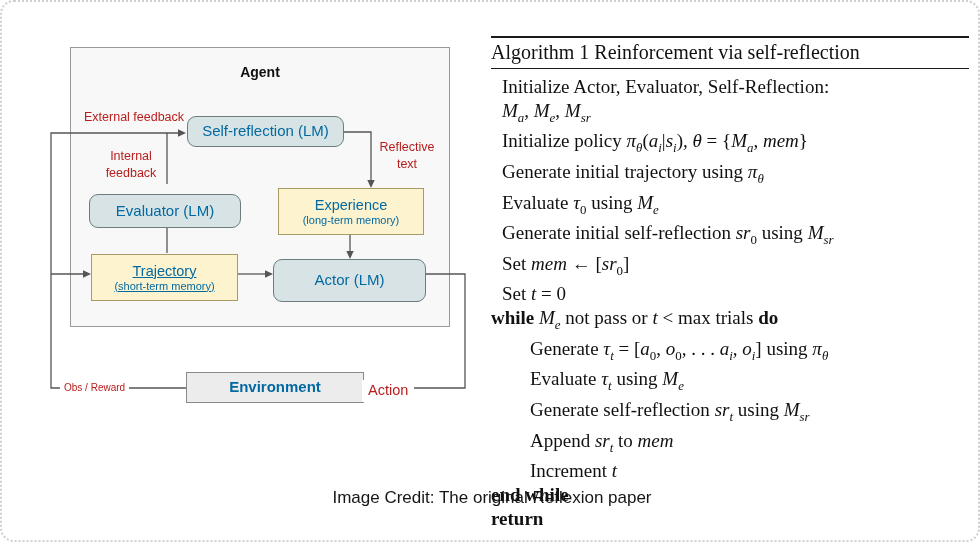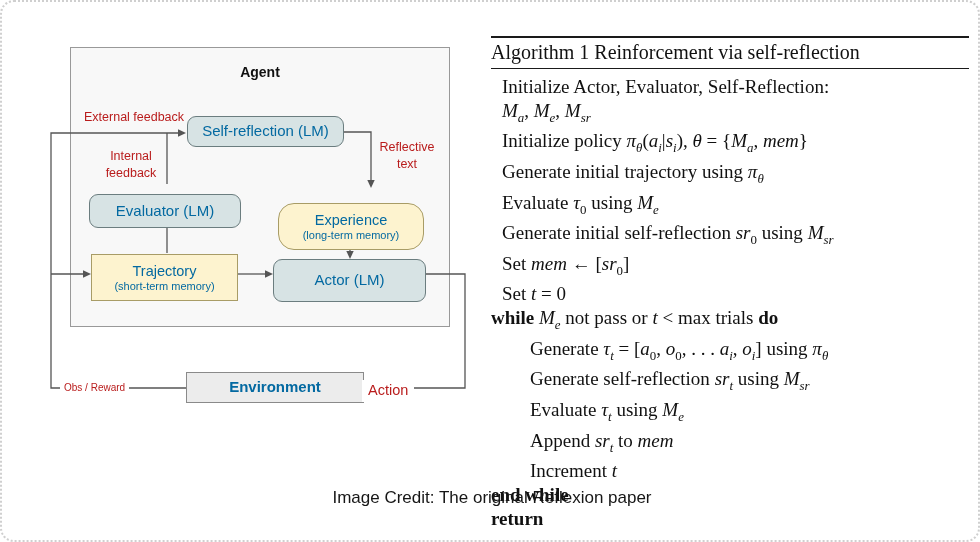--- a/index.html
+++ b/index.html
@@ -21,22 +21,22 @@
   .agent-title{position:absolute;left:68px;top:62px;width:380px;text-align:center;
                font-size:14px;font-weight:bold;color:#111;z-index:3;}
   svg.wires{position:absolute;left:0;top:0;width:480px;height:460px;z-index:2;pointer-events:none;}
   .node{position:absolute;display:flex;flex-direction:column;align-items:center;justify-content:center;
         text-align:center;color:#0369a1;z-index:3;line-height:1.25;}
   .lm{background:var(--lm_box_fill);border:1px solid var(--lm_box_border);border-radius:9px;font-size:15px;}
   .mem{background:var(--memory_box_fill);border:1px solid var(--memory_box_border);font-size:14.5px;}
   .mem .sub-line{font-size:11px;}
   .node-self-reflection{left:185px;top:114px;width:157px;height:31px;}
   .node-evaluator{left:87px;top:180px;width:152px;height:34px;margin-top:12px;}
-  .node-experience{left:276px;top:201px;width:146px;height:47px;border-radius:16px;}
-  .node-trajectory{left:89px;top:252px;width:147px;height:47px;}
+  .node-experience{left:276px;top:186px;width:146px;height:47px;}
+  .node-trajectory{left:89px;top:252px;width:147px;height:47px;text-decoration:underline;}
   .node-actor{left:271px;top:257px;width:153px;height:43px;}
   .node-environment{left:184px;top:370px;width:178px;height:31px;background:var(--environment_fill);
         border:1.5px solid var(--environment_border);font-size:15px;font-weight:bold;}
   .lbl{position:absolute;color:#b91c1c;font-size:12.5px;line-height:1.35;z-index:4;}
   .lbl-external{left:82px;top:107px;}
   .lbl-internal{left:96px;top:146px;width:66px;text-align:center;}
   .lbl-reflective{left:376px;top:137px;width:58px;text-align:center;}
   .lbl-obs{left:58px;top:378px;font-size:10px;background:#fff;padding:1px 4px;}
   .lbl-action{left:360px;top:378px;font-size:14.5px;background:#fff;padding:1px 6px;}
 
@@ -142,22 +142,22 @@
         <div class="alg-line i1"><span class="p-r">Initialize Actor, Evaluator, Self-Reflection:</span></div>
         <div class="alg-line i1"><span class="p-m">M</span><sub class="p-sm">a</sub><span class="p-r">, </span><span class="p-m">M</span><sub class="p-sm">e</sub><span class="p-r">, </span><span class="p-m">M</span><sub class="p-sm">sr</sub></div>
         <div class="alg-line i1"><span class="p-r">Initialize policy </span><span class="p-m">π</span><sub class="p-sm">θ</sub><span class="p-r">(</span><span class="p-m">a</span><sub class="p-sm">i</sub><span class="p-r">|</span><span class="p-m">s</span><sub class="p-sm">i</sub><span class="p-r">), </span><span class="p-m">θ</span><span class="p-r"> = {</span><span class="p-m">M</span><sub class="p-sm">a</sub><span class="p-r">, </span><span class="p-m">mem</span><span class="p-r">}</span></div>
         <div class="alg-line i1"><span class="p-r">Generate initial trajectory using </span><span class="p-m">π</span><sub class="p-sm">θ</sub></div>
         <div class="alg-line i1"><span class="p-r">Evaluate </span><span class="p-m">τ</span><sub class="p-sr">0</sub><span class="p-r"> using </span><span class="p-m">M</span><sub class="p-sm">e</sub></div>
         <div class="alg-line i1"><span class="p-r">Generate initial self-reflection </span><span class="p-m">sr</span><sub class="p-sr">0</sub><span class="p-r"> using </span><span class="p-m">M</span><sub class="p-sm">sr</sub></div>
         <div class="alg-line i1"><span class="p-r">Set </span><span class="p-m">mem</span><span class="p-r"> ← [</span><span class="p-m">sr</span><sub class="p-sr">0</sub><span class="p-r">]</span></div>
         <div class="alg-line i1"><span class="p-r">Set </span><span class="p-m">t</span><span class="p-r"> = 0</span></div>
         <div class="alg-line i0"><span class="p-b">while </span><span class="p-m">M</span><sub class="p-sm">e</sub><span class="p-r"> not pass or </span><span class="p-m">t</span><span class="p-r"> &lt; max trials </span><span class="p-b">do</span></div>
         <div class="alg-line i2"><span class="p-r">Generate </span><span class="p-m">τ</span><sub class="p-sm">t</sub><span class="p-r"> = [</span><span class="p-m">a</span><sub class="p-sr">0</sub><span class="p-r">, </span><span class="p-m">o</span><sub class="p-sr">0</sub><span class="p-r">, . . . </span><span class="p-m">a</span><sub class="p-sm">i</sub><span class="p-r">, </span><span class="p-m">o</span><sub class="p-sm">i</sub><span class="p-r">] using </span><span class="p-m">π</span><sub class="p-sm">θ</sub></div>
+        <div class="alg-line i2"><span class="p-r">Evaluate </span><span class="p-m">τ</span><sub class="p-sm">t</sub><span class="p-r"> using </span><span class="p-m">M</span><sub class="p-sm">e</sub></div>
         <div class="alg-line i2"><span class="p-r">Generate self-reflection </span><span class="p-m">sr</span><sub class="p-sm">t</sub><span class="p-r"> using </span><span class="p-m">M</span><sub class="p-sm">sr</sub></div>
-        <div class="alg-line i2"><span class="p-r">Evaluate </span><span class="p-m">τ</span><sub class="p-sm">t</sub><span class="p-r"> using </span><span class="p-m">M</span><sub class="p-sm">e</sub></div>
         <div class="alg-line i2"><span class="p-r">Append </span><span class="p-m">sr</span><sub class="p-sm">t</sub><span class="p-r"> to </span><span class="p-m">mem</span></div>
         <div class="alg-line i2"><span class="p-r">Increment </span><span class="p-m">t</span></div>
         <div class="alg-line i0"><span class="p-b">end while</span></div>
         <div class="alg-line i0"><span class="p-b">return</span></div>
       </div>
   </div>
 
   <div class="caption">Image Credit: The original Reflexion paper</div>
 
 </div>

